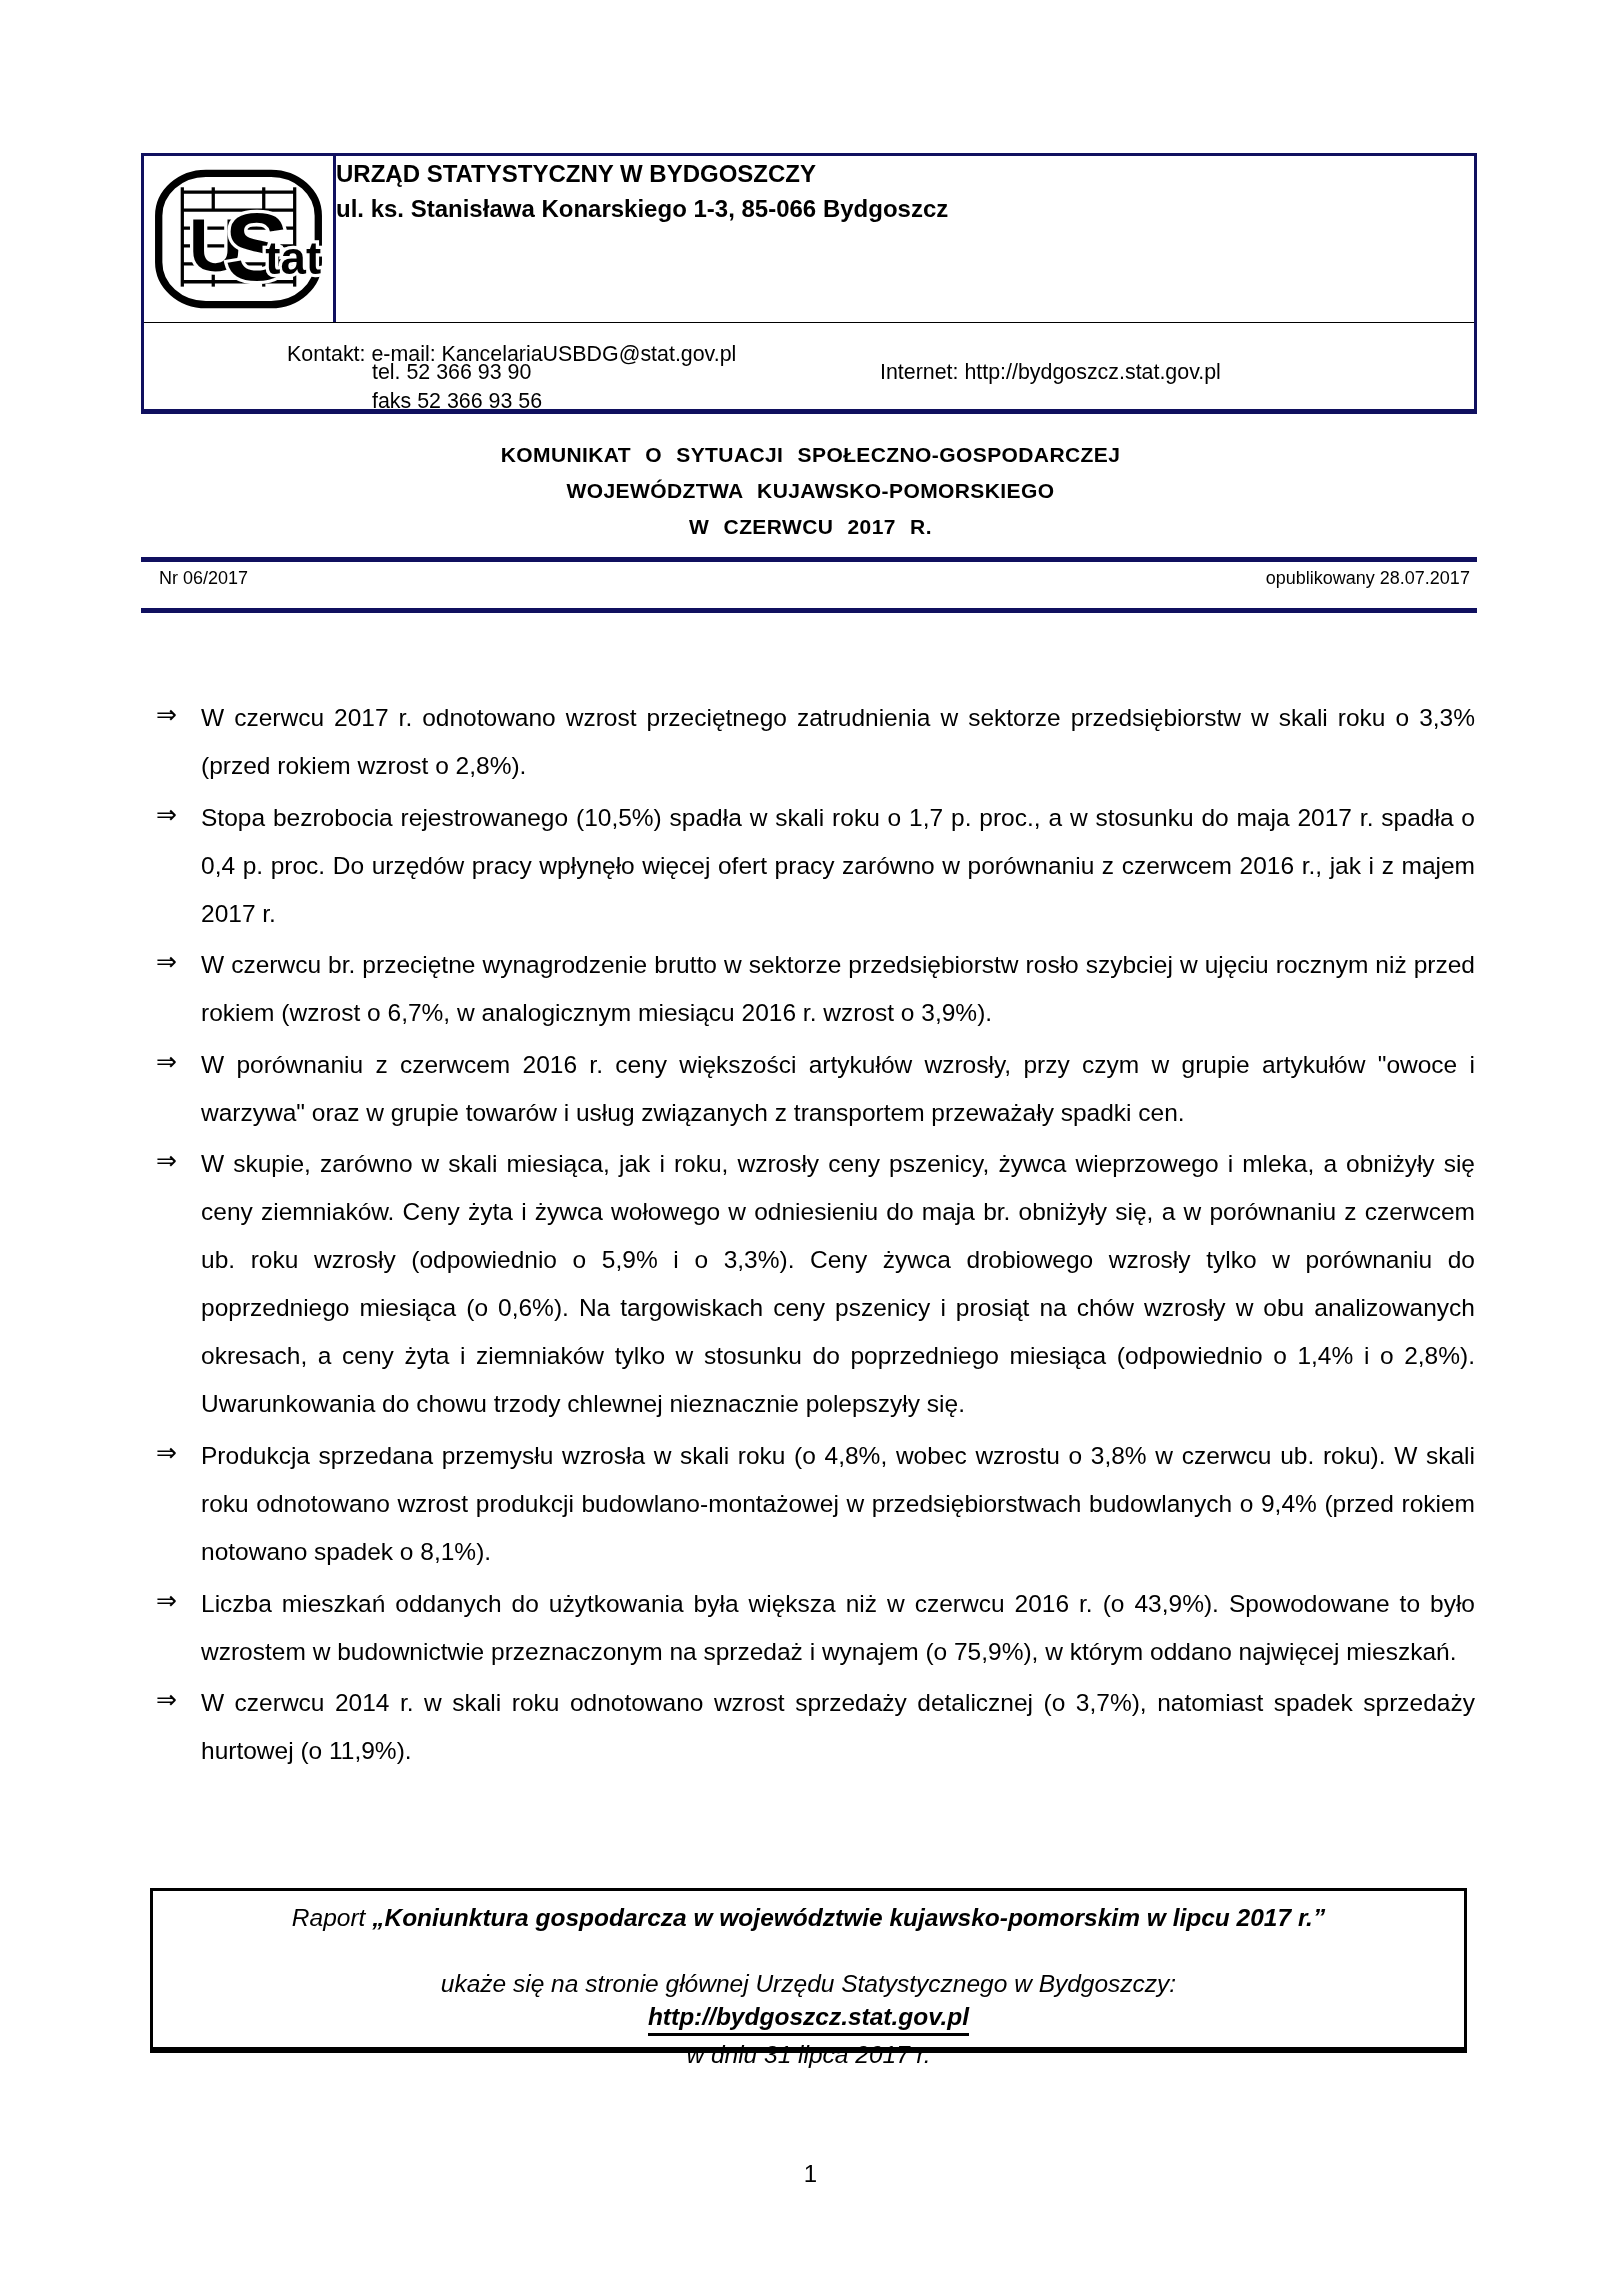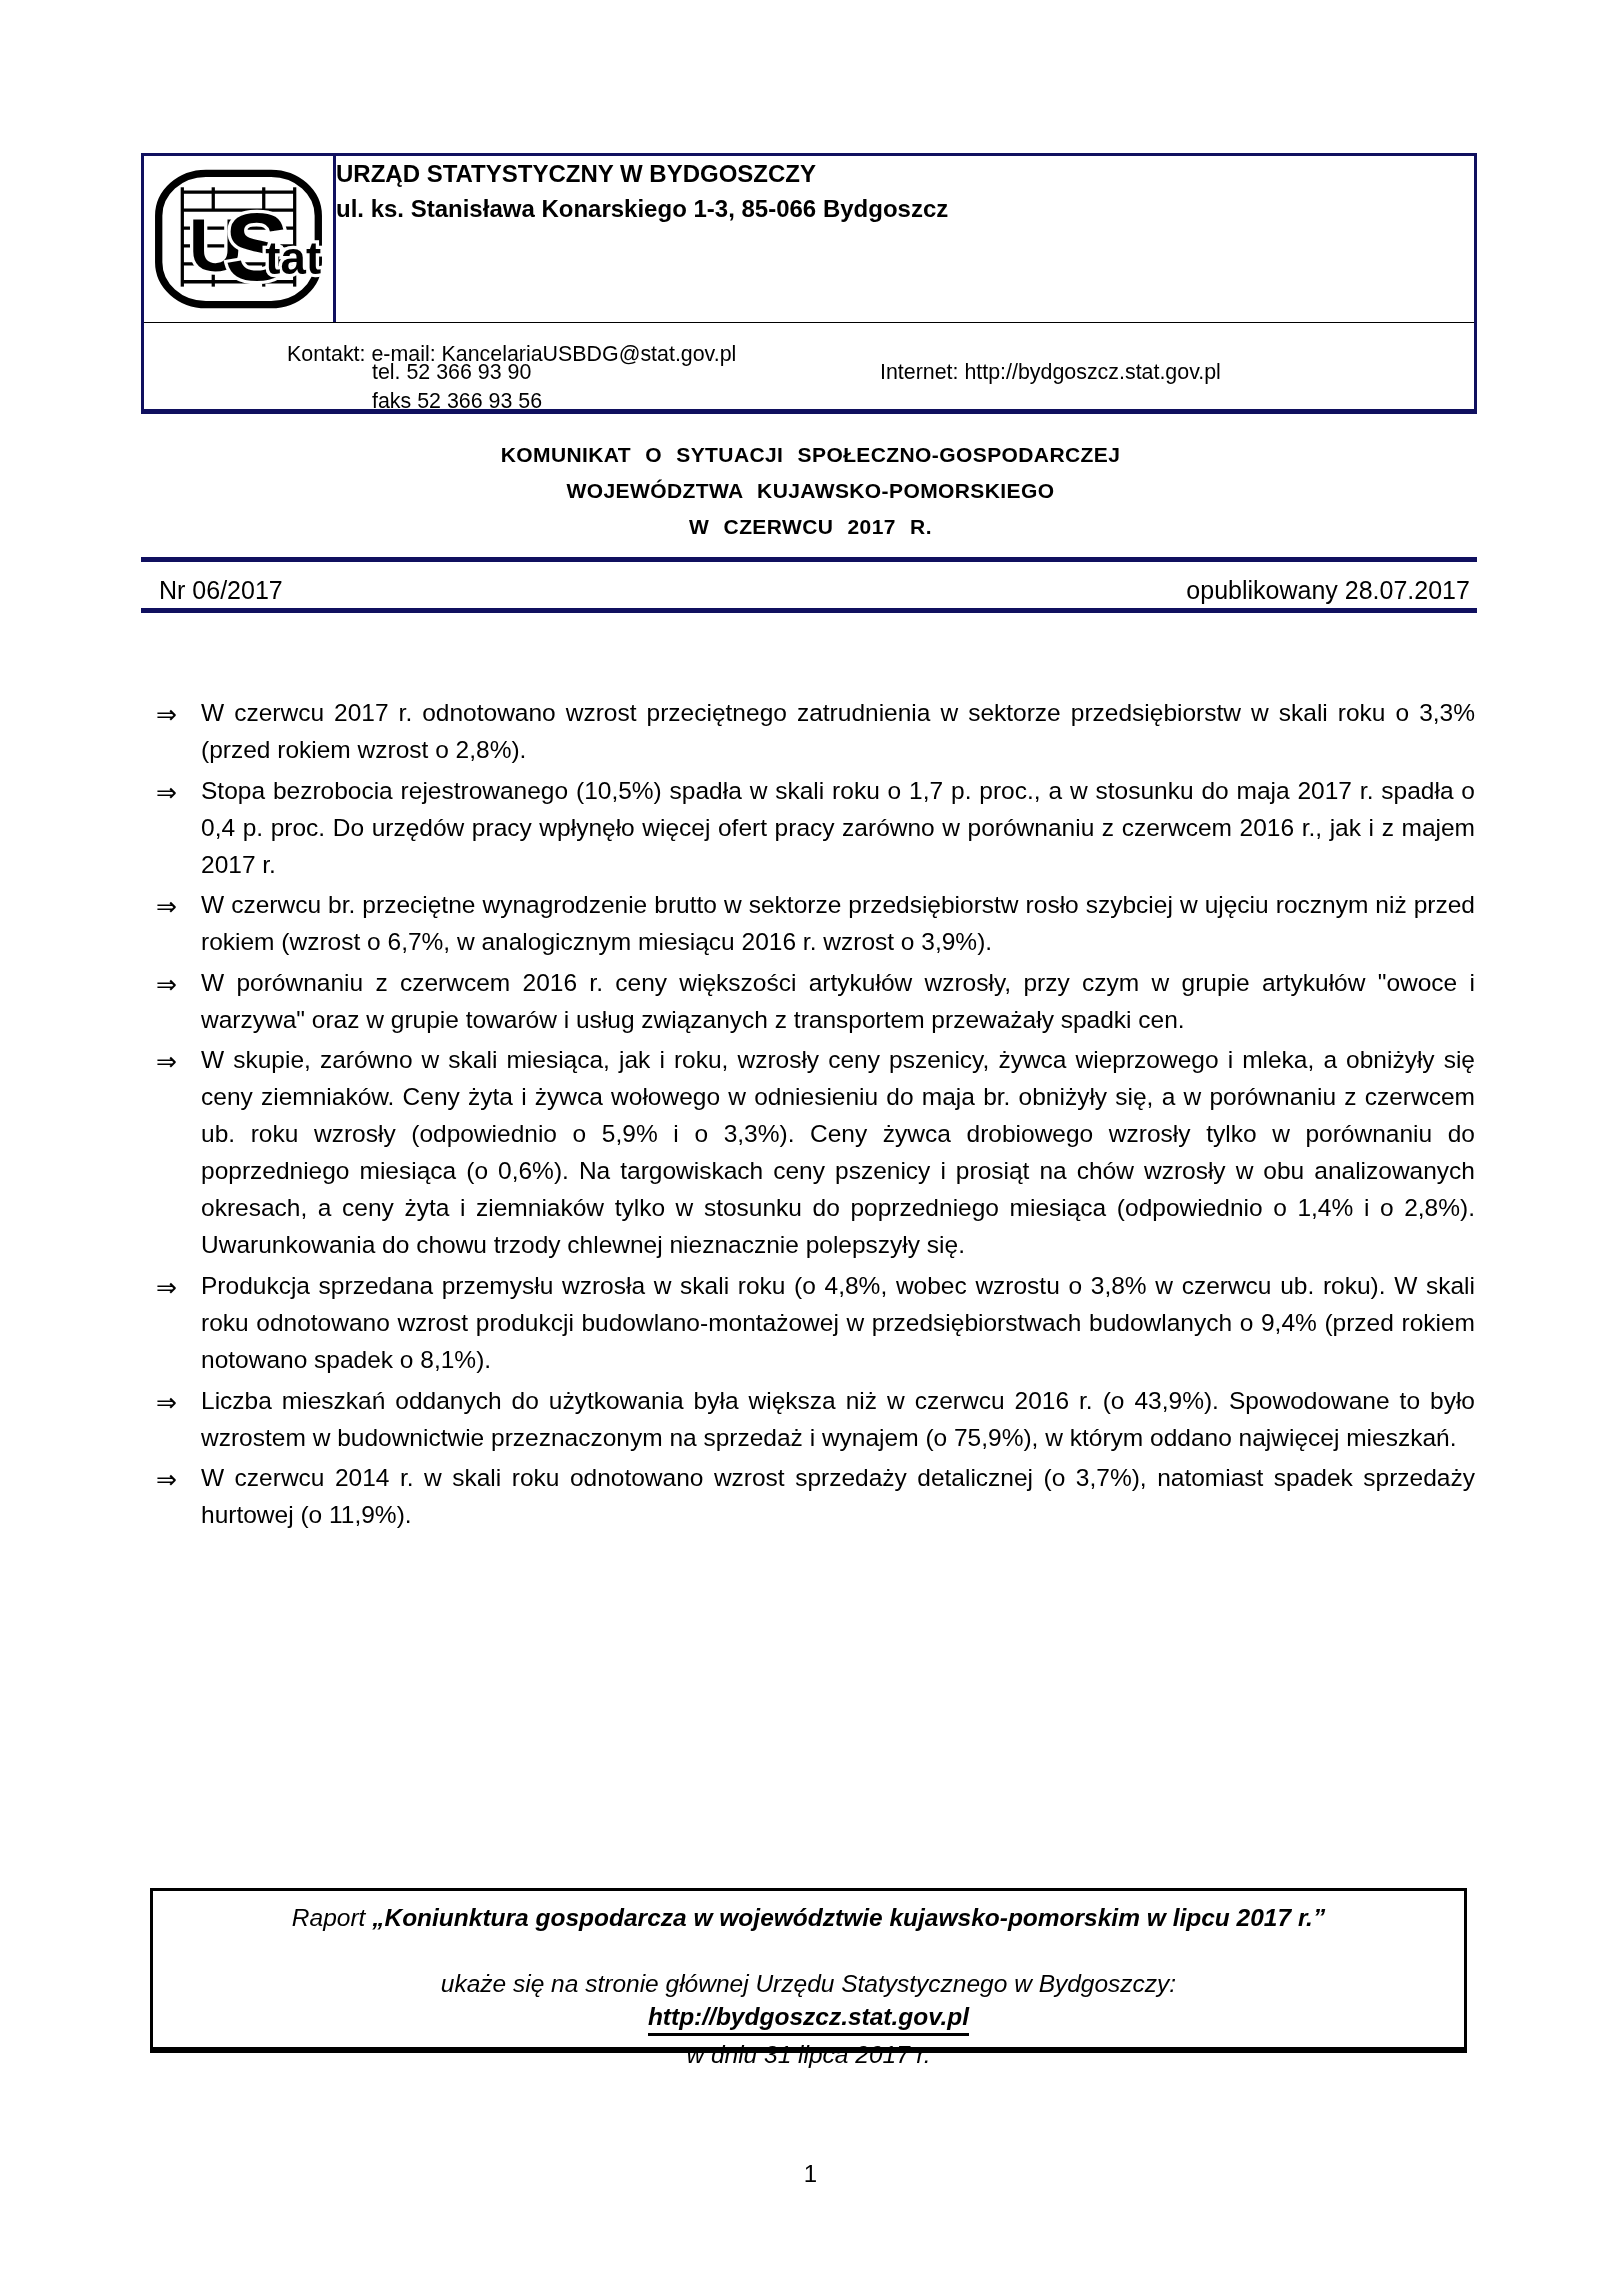--- a/index.html
+++ b/index.html
@@ -32,28 +32,28 @@
   
   .main-title{
     position:absolute;left:0;top:437px;width:100%;text-align:center;
     font-weight:bold;font-size:21px;line-height:36px;word-spacing:8px;letter-spacing:0.4px;
   }
   .rule{position:absolute;left:141px;width:1336px;height:5.3px;background:#10105f;}
   .rule-1{top:557px;}
   .rule-2{top:608px;}
   .meta-row{
     position:absolute;left:141px;top:568px;width:1336px;height:37px;
-    font-size:25px;display:flex;justify-content:space-between;align-items:flex-end;
+    font-size:18px;display:flex;justify-content:space-between;align-items:flex-start;
     box-sizing:border-box;padding:0 7.1px 0 18px;
   }
   
   .bullets{position:absolute;left:156px;top:694px;width:1319px;}
   .bullet{display:flex;margin-bottom:3.6px;}
   .bullet-marker{width:45px;flex:none;font-size:25px;line-height:40px;}
-  .bullet-text{flex:1;text-align:justify;font-size:24.5px;line-height:37px;}
+  .bullet-text{flex:1;text-align:justify;font-size:24.5px;line-height:48px;}
   
   .report-box{
     position:absolute;left:150px;top:1888px;width:1317px;height:165px;
     border:3.6px solid #000;border-bottom-width:6.2px;box-sizing:border-box;
     text-align:center;font-style:italic;font-size:24.5px;line-height:32px;
     background:#fff;
   }
   .report-line1{margin-top:10.7px;}
   .report-title{font-weight:bold;}
   .report-line2{margin-top:34px;}

